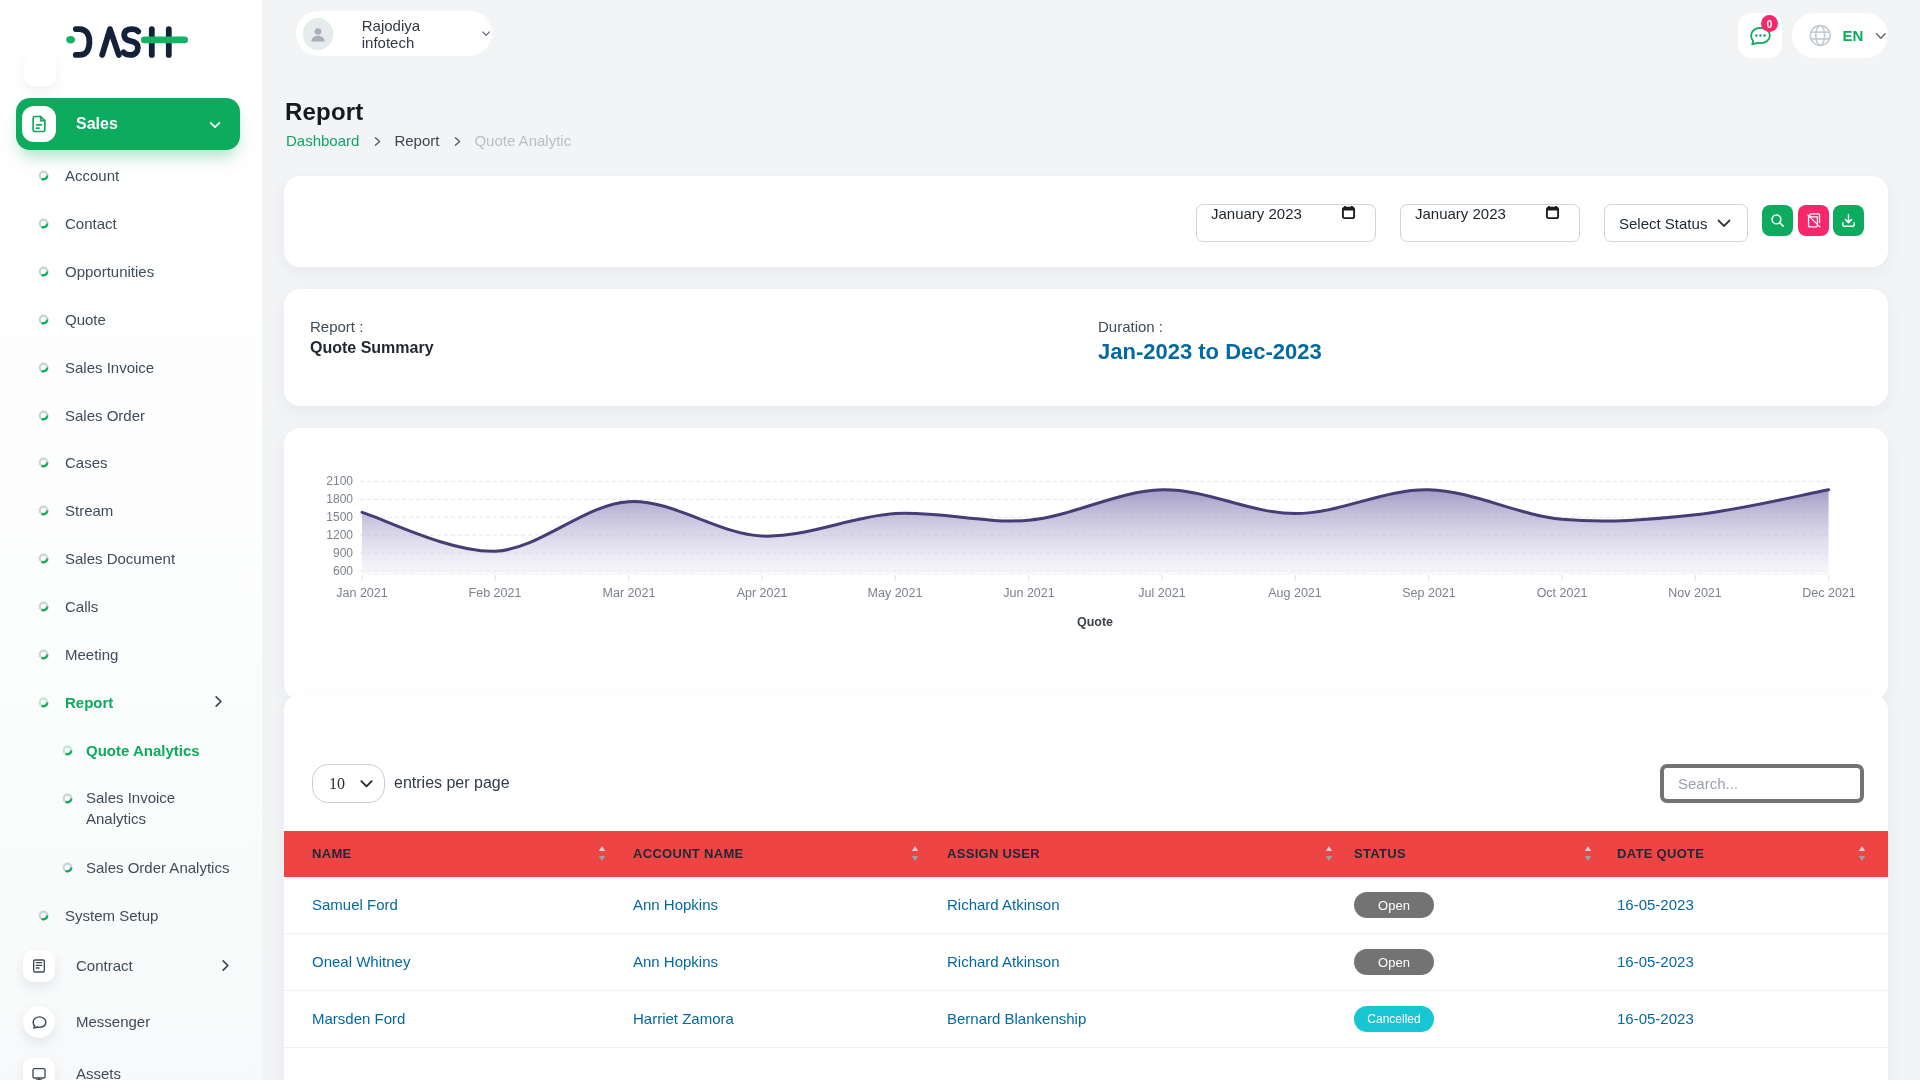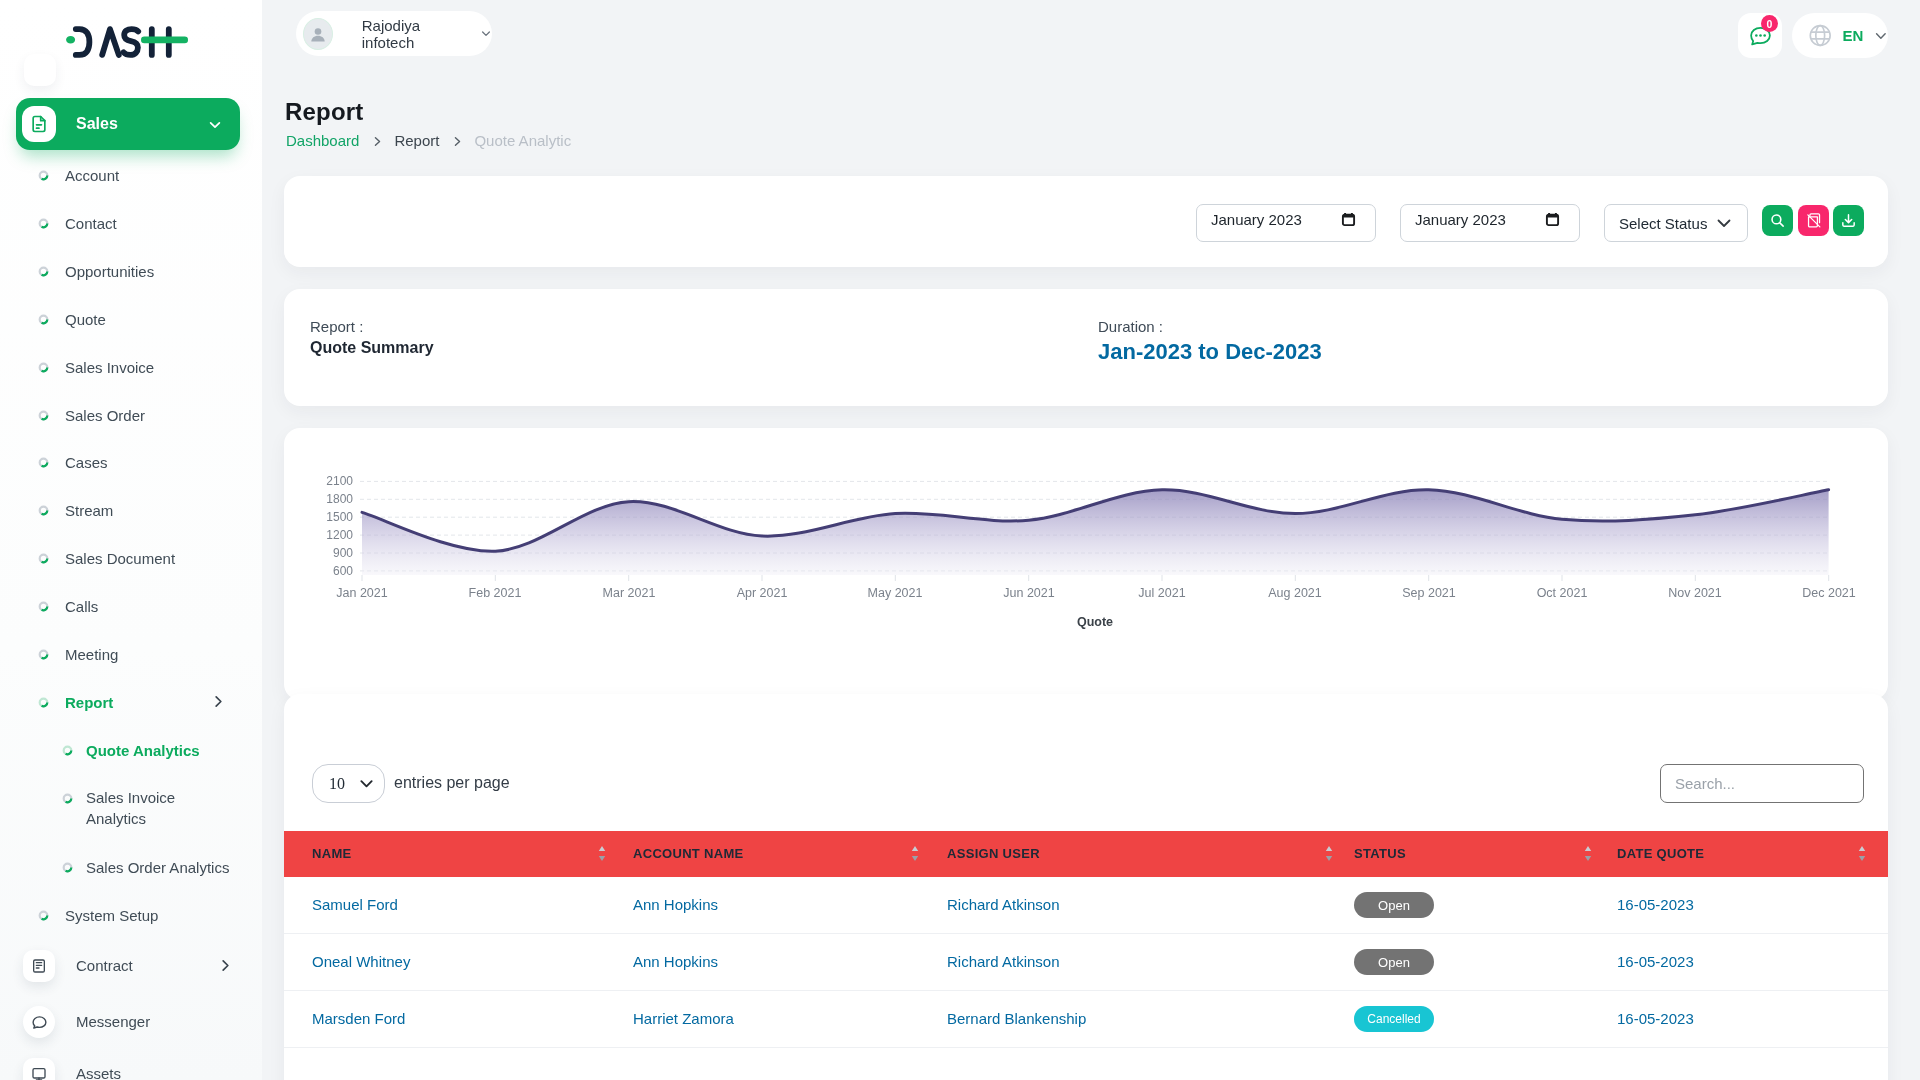--- a/index.html
+++ b/index.html
@@ -40,38 +40,38 @@
 .crumbs{position:absolute;left:2px;top:132px;font-size:15px;color:#3c454e}
 .crumbs .g{color:#12a467}
 .crumbs .sep{margin:0 11px 0 13px;vertical-align:-1px}
 .crumbs .mut{color:#b9bfc7}
 .card{position:absolute;left:0;background:#fff;border-radius:16px;width:1604px;box-shadow:0 6px 18px rgba(30,46,66,.05)}
 .card.filter{top:176px;height:91px}
 .card.summary{top:289px;height:117px}
 .card.chart{top:428px;height:272px}
 .card.tbl{top:694px;height:420px}
 
-.finput{position:absolute;top:28px;height:38px;border:1px solid #ced4da;border-radius:7px;background:#fff;font-size:15px;color:#1d242b;display:flex;align-items:center;justify-content:space-between;padding:0 11px 8px 14px}
+.finput{position:absolute;top:28px;height:38px;border:1px solid #ced4da;border-radius:7px;background:#fff;font-size:15px;color:#1d242b;display:flex;justify-content:space-between;padding:0 11px 8px 14px}
 #d1{left:912px;width:180px}
 #d2{left:1116px;width:180px}
 .fselect{position:absolute;top:28px;left:1320px;width:144px;height:38px;border:1px solid #ced4da;border-radius:7px;background:#fff;font-family:"Liberation Sans",sans-serif;font-size:15px;color:#212b35;padding:0 30px 0 14px;-webkit-appearance:none;appearance:none}
 .ovchev{position:absolute;pointer-events:none;z-index:2}
 .sqbtn{position:absolute;top:29px;width:31px;height:31px;border-radius:8px;display:flex;align-items:center;justify-content:center}
 .sqbtn.b1{left:1478px;background:#0cab5e}
 .sqbtn.b2{left:1514px;background:#f8276c}
 .sqbtn.b3{left:1549px;background:#0cab5e}
 
 .sum-l{position:absolute;left:26px;top:29px;font-size:15px;color:#3f4b57}
 .sum-lb{position:absolute;left:26px;top:50px;font-size:16px;font-weight:700;color:#1f2732}
 .sum-r{position:absolute;left:814px;top:29px;font-size:15px;color:#3f4b57}
 .sum-rb{position:absolute;left:814px;top:50px;font-size:22px;font-weight:700;color:#0369a1}
 
 .psel{position:absolute;left:28px;top:70px;width:73px;height:39px;border:1px solid #c9ced6;border-radius:16px;background:#fff;font-family:Liberation Serif, serif;font-size:16px;color:#212b35;padding:0 0 0 16px;-webkit-appearance:none;appearance:none}
 .epp{position:absolute;left:110px;top:80px;font-size:16px;color:#333c46}
-.search{position:absolute;left:1376px;top:70px;width:204px;height:39px;border:1px solid #737373;border-radius:7px;font-family:"Liberation Sans",sans-serif;font-size:15px;color:#404040;padding:0 14px}
+.search{position:absolute;left:1376px;top:70px;width:204px;height:39px;border:4px solid #737373;border-radius:7px;font-family:"Liberation Sans",sans-serif;font-size:15px;color:#404040;padding:0 14px}
 .search::placeholder{color:#9aa1a9}
 .thead{position:absolute;left:0;top:137px;width:1604px;height:46px;background:#ef4444}
 .th{position:absolute;top:15px;font-size:13px;font-weight:700;color:#202936;letter-spacing:.3px}
 .sorter{position:absolute;top:14px;width:8px;height:17px}
 .trow{position:absolute;left:0;width:1604px;height:57px;border-bottom:1px solid #eef0f3}
 .td{position:absolute;top:19px;font-size:15px;color:#0369a1}
 .pill{position:absolute;left:1070px;top:15px;width:80px;height:26px;border-radius:13px;color:#fff;font-size:13px;display:flex;align-items:center;justify-content:center}
 .pill.open{background:#737373}
 .pill.cancel{background:#18c5d3;font-size:12px}
 .c1{left:28px}.c2{left:349px}.c3{left:663px}.c5{left:1333px}

